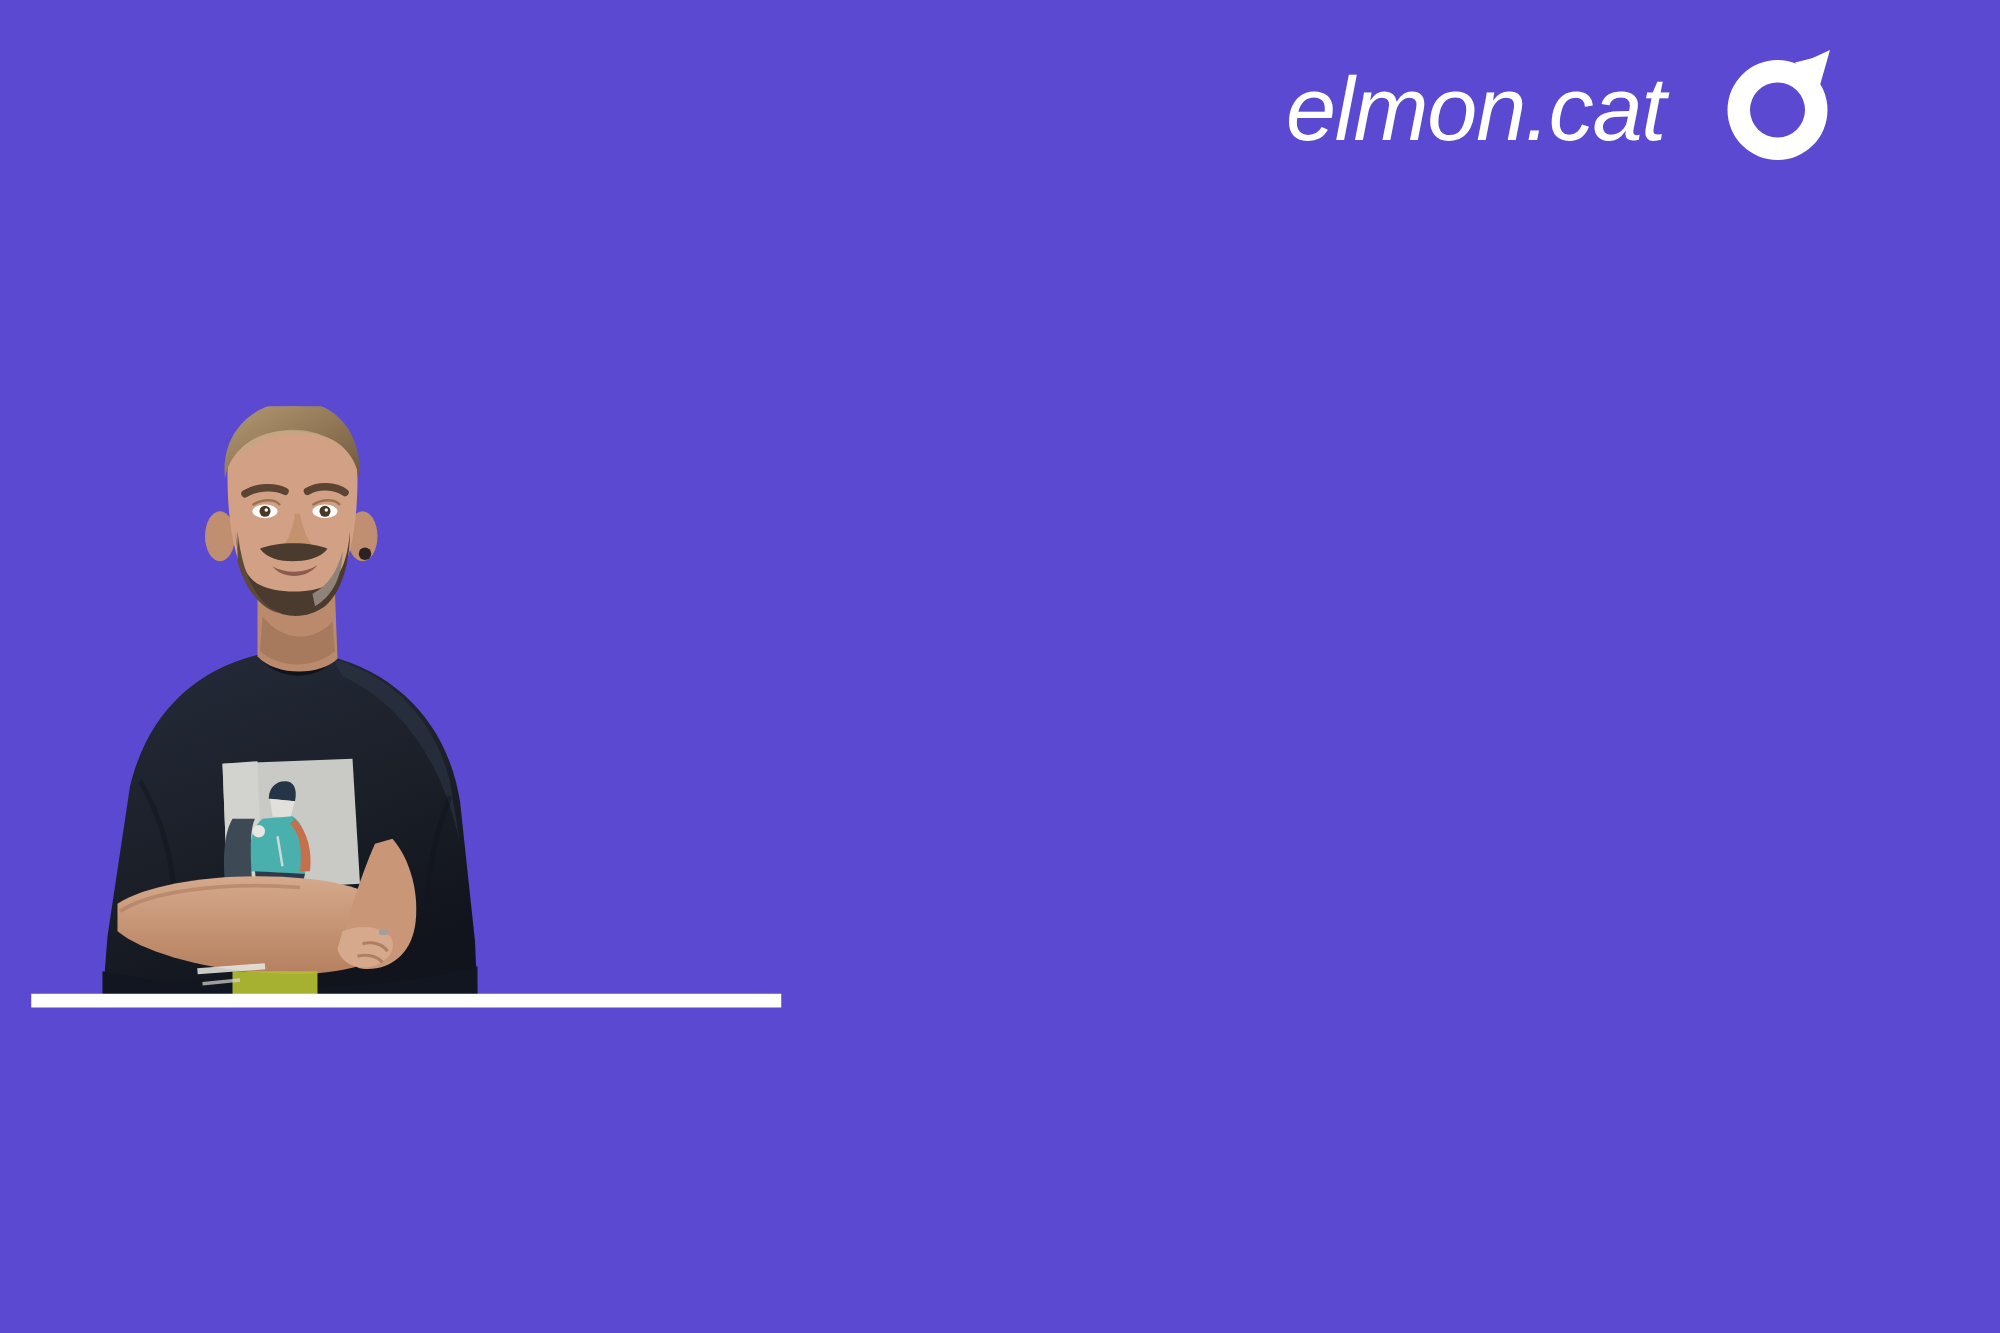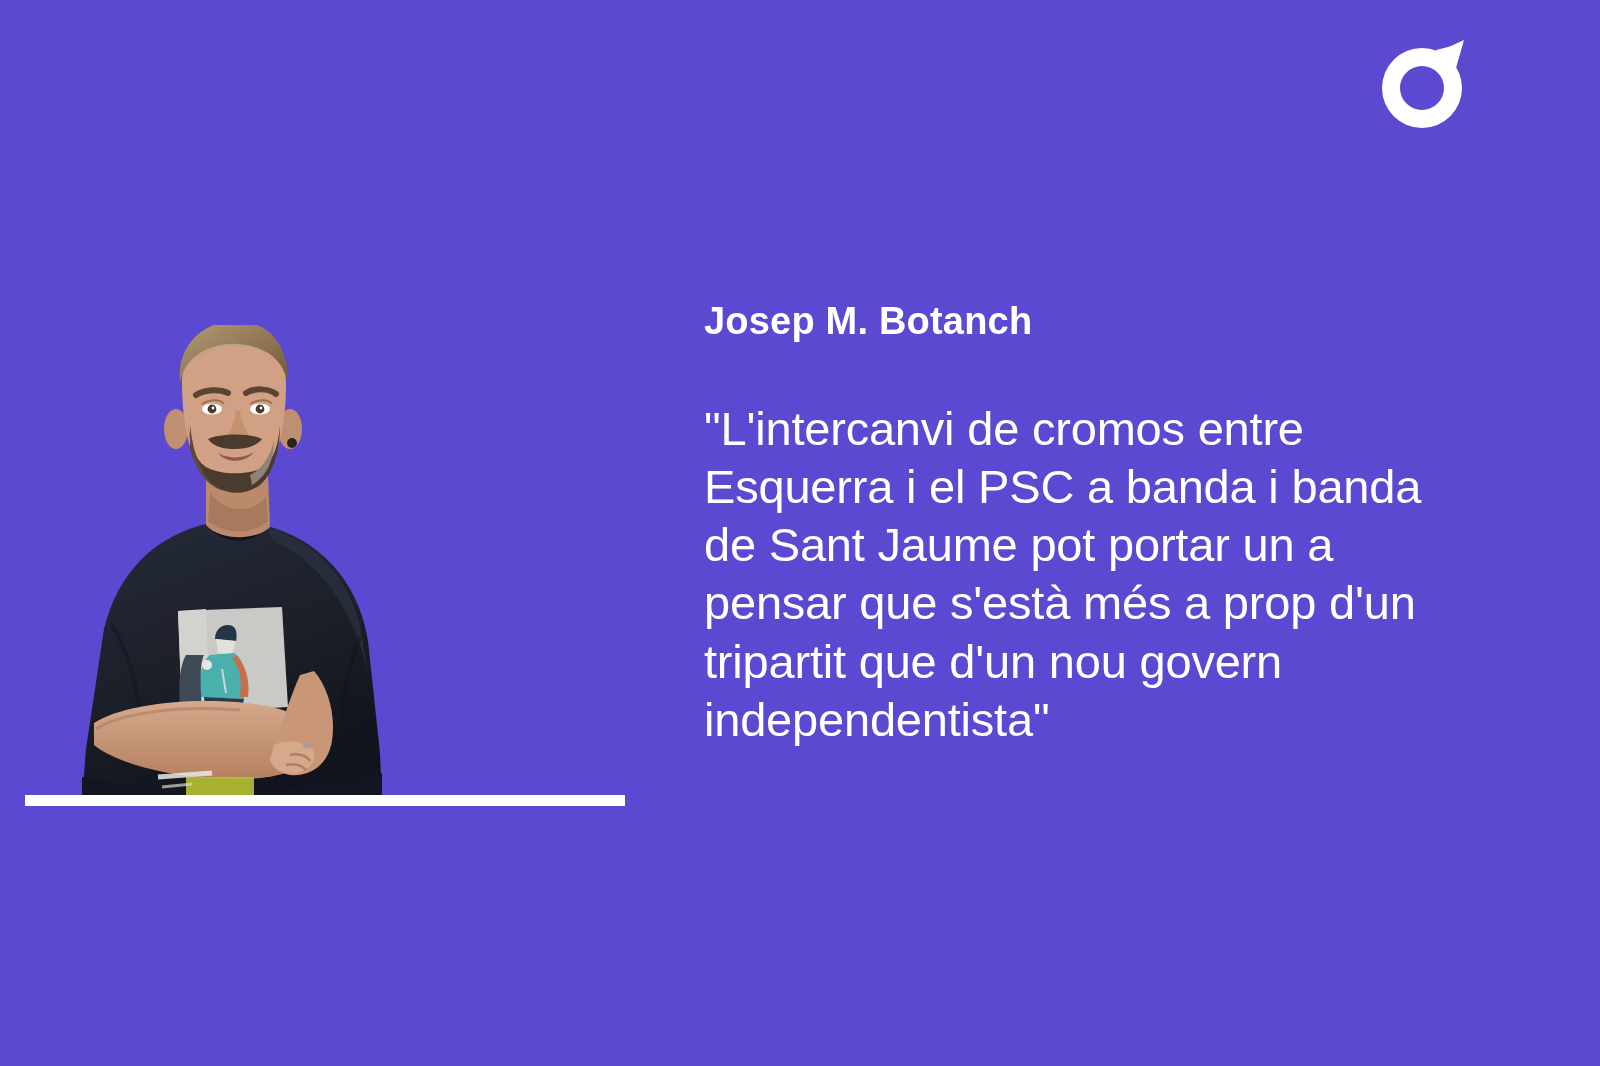--- a/index.html
+++ b/index.html
@@ -92,20 +92,21 @@
     letter-spacing: -0.2px;
     white-space: pre-line;
   }
 </style>
 </head>
 <body>
 
 <div id="card" style="background: rgb(91, 73, 209);">
 
   <div id="brand">
+    <div id="brand-wordmark">elmon.cat</div>
 
     <svg id="brand-logo" viewBox="0 0 92 100">
 
       <path d="M62 14 L88 2 L80 30 Z" fill="#ffffff"></path>
       <path d="M60 12 L84 6 L78 32 Z" fill="#ffffff"></path>
 
       <path d="M46 10 A40 40 0 1 0 46 90 A40 40 0 1 0 46 10 Z
                M46 28 A22 22 0 1 1 46 72 A22 22 0 1 1 46 28 Z" fill="#ffffff" fill-rule="evenodd"></path>
 
       <path d="M66 16 L86 4 L79 28 L62 30 Z" fill="#ffffff"></path>
@@ -243,18 +244,14 @@
         <path d="M148 114 C160 108 190 108 202 114 C196 122 184 124 174 124
                  C164 124 154 122 148 114 Z" fill="#4b3b2e"></path>
 
         <path d="M158 128 C168 134 184 134 194 127 C186 138 166 139 158 128 Z" fill="#8c5b4d"></path>
       </g>
     </svg>
   </div>
 
   <div id="portrait-rule"></div>
 
-  <div id="quote-block">
-    <h1 id="speaker-name">Josep M. Botanch</h1>
-    <blockquote id="quote-text">"L'intercanvi de cromos entre Esquerra i el PSC a banda i banda de Sant Jaume pot portar un a pensar que s'està més a prop d'un tripartit que d'un nou govern independentista"</blockquote>
-  </div>
 
 </div>
 
 </body></html>

